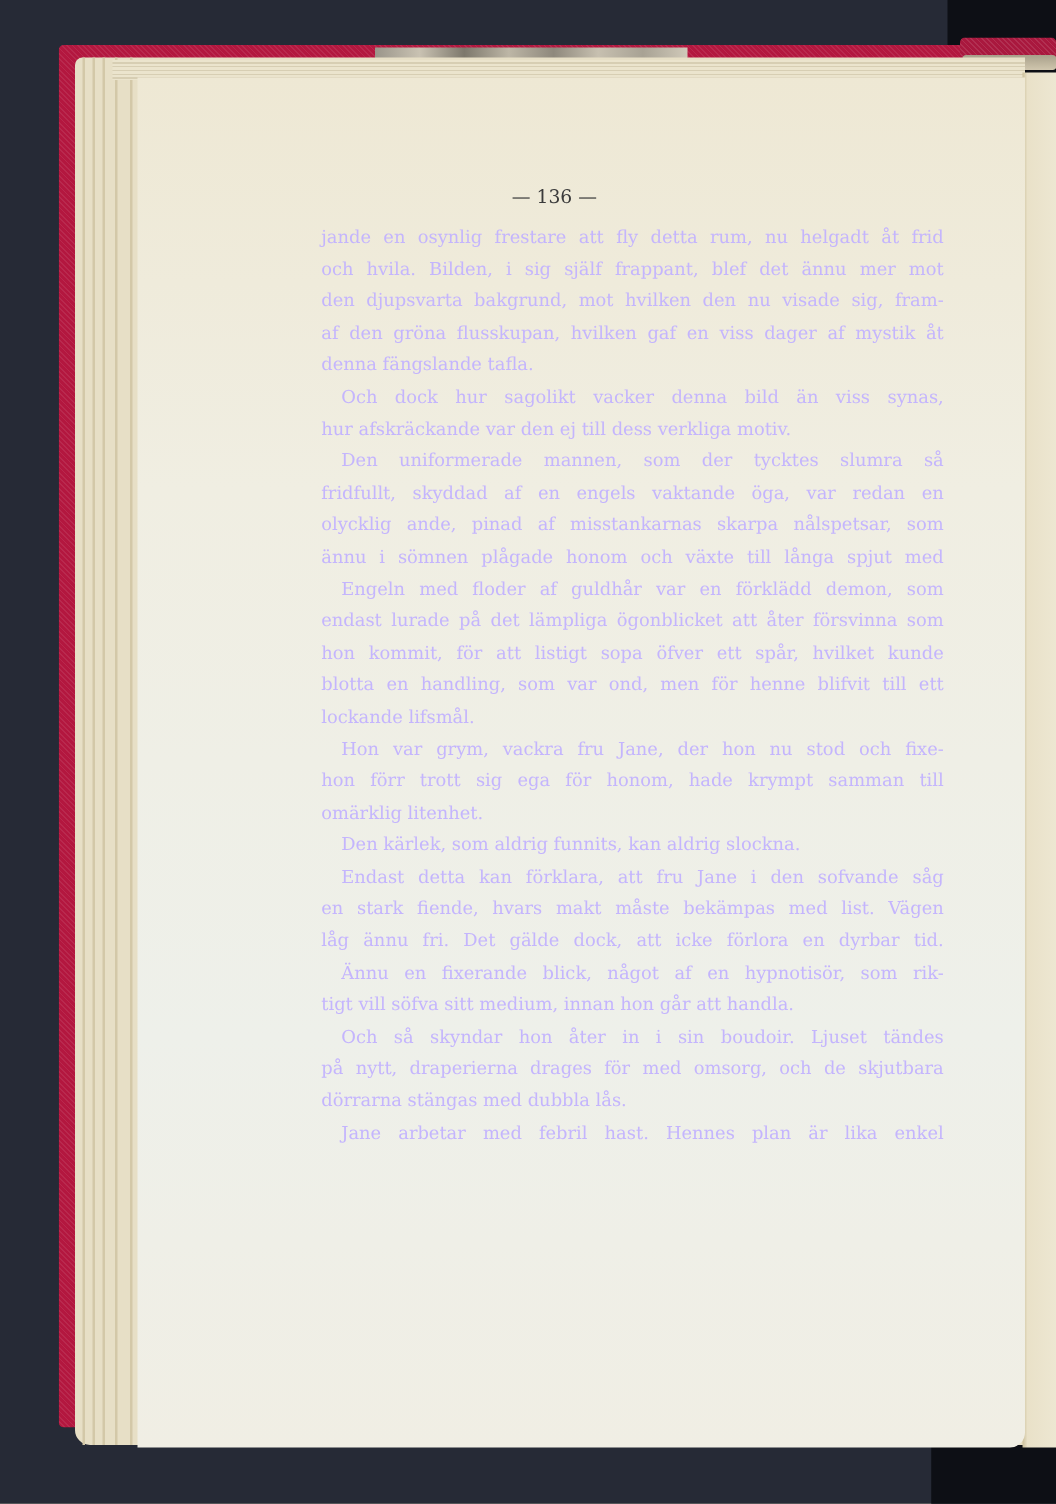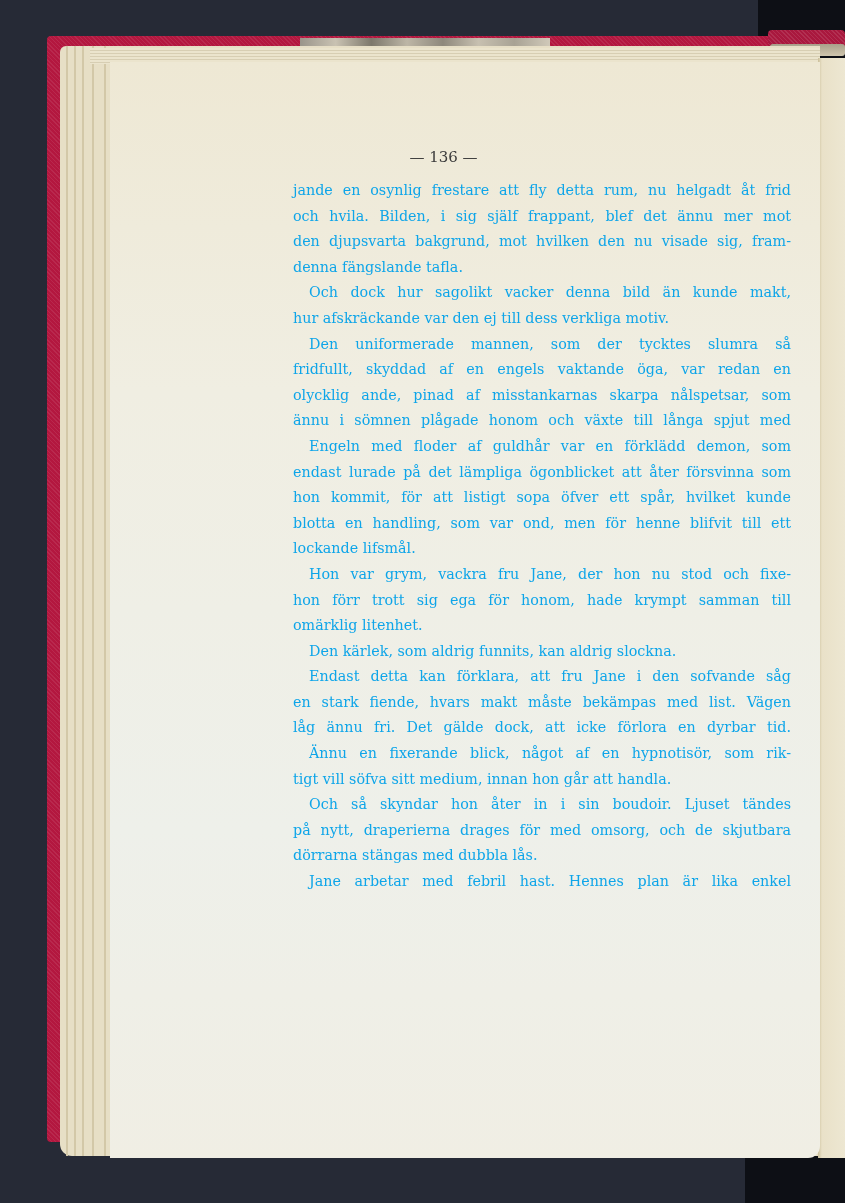--- a/index.html
+++ b/index.html
@@ -61,23 +61,22 @@
       position:absolute; left:818px; top:58px; width:27px; height:1100px;
       background:linear-gradient(90deg,#cbbf9a 0,#e9e1c8 4px,#ede7d2 100%);
     }
     .page-number {
       position:absolute; left:0; width:100%; top:148px; text-align:center;
       font-size:15px; color:#3b3b3b;
       padding-left:42px; box-sizing:border-box;
     }
     .text-block {
       position:absolute; left:257px; top:178px; width:498px;
-      font-size:14.3px; line-height:25.6px; color:#0ea5e9;
+      font-size:14.3px; line-height:25.6px; color:#c4b5fd;
       text-align:justify;
-      margin-left:36px;
     }
     .line {
       display:block; height:25.6px; white-space:nowrap;
       text-align:justify; text-align-last:justify;
     }
     .line.last { text-align-last:left; }
     .line.indent { padding-left:16px; }
   </style>
 </head>
 <body>
@@ -99,22 +98,23 @@
 <div class="page-right-strip"></div>
 
 <div class="page"></div>
 
 <div class="page-number">— 136 —</div>
 
 <div class="text-block" id="text-block">
     <span class="line">jande en osynlig frestare att fly detta rum, nu helgadt åt frid</span>
     <span class="line">och hvila. Bilden, i sig själf frappant, blef det ännu mer mot</span>
     <span class="line">den djupsvarta bakgrund, mot hvilken den nu visade sig, fram-</span>
+    <span class="line">af den gröna flusskupan, hvilken gaf en viss dager af mystik åt</span>
     <span class="line last">denna fängslande tafla.</span>
-    <span class="line indent">Och dock hur sagolikt vacker denna bild än kunde makt,</span>
+    <span class="line indent">Och dock hur sagolikt vacker denna bild än viss synas,</span>
     <span class="line last">hur afskräckande var den ej till dess verkliga motiv.</span>
     <span class="line indent">Den uniformerade mannen, som der tycktes slumra så</span>
     <span class="line">fridfullt, skyddad af en engels vaktande öga, var redan en</span>
     <span class="line">olycklig ande, pinad af misstankarnas skarpa nålspetsar, som</span>
     <span class="line">ännu i sömnen plågade honom och växte till långa spjut med</span>
     <span class="line indent">Engeln med floder af guldhår var en förklädd demon, som</span>
     <span class="line">endast lurade på det lämpliga ögonblicket att åter försvinna som</span>
     <span class="line">hon kommit, för att listigt sopa öfver ett spår, hvilket kunde</span>
     <span class="line">blotta en handling, som var ond, men för henne blifvit till ett</span>
     <span class="line last">lockande lifsmål.</span>

